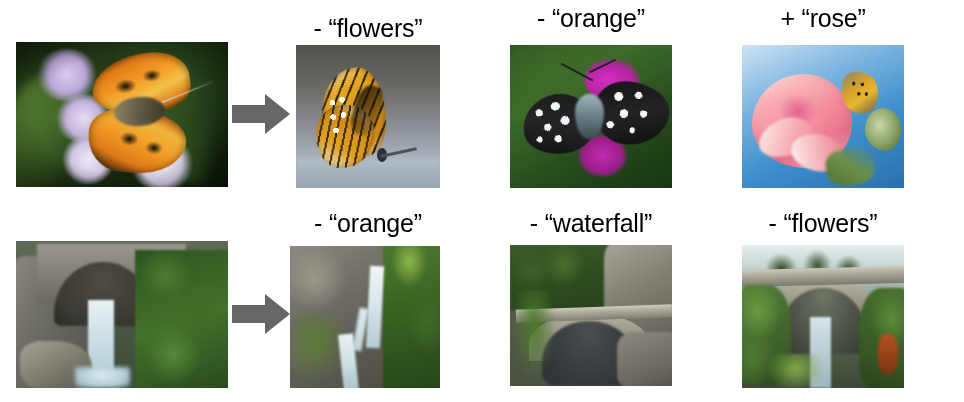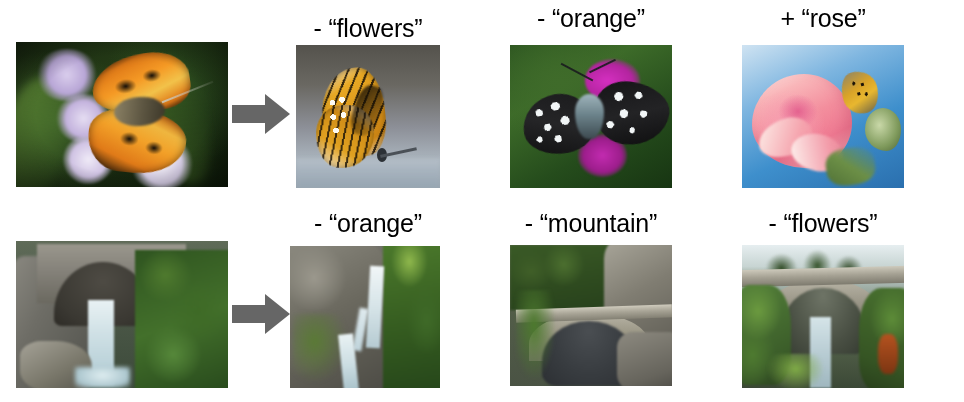--- a/index.html
+++ b/index.html
@@ -521,21 +521,21 @@
     <div class="layer bg"></div>
     <div class="rose"></div>
     <div class="pet1"></div>
     <div class="pet2"></div>
     <div class="bfly"></div>
     <div class="bud"></div>
     <div class="stem"></div>
   </div>
 
   <div class="qlabel" style="left:296px; top:211px; width:144px;">- “orange”</div>
-  <div class="qlabel" style="left:510px; top:211px; width:162px;">- “mountain”</div>
+  <div class="qlabel" style="left:510px; top:211px; width:162px;">- “waterfall”</div>
   <div class="qlabel" style="left:742px; top:211px; width:162px;">- “flowers”</div>
 
   <div class="photo p-src-bridge" style="left:16px; top:241px; width:212px; height:147px;">
     <div class="layer bg"></div>
     <div class="rockL"></div>
     <div class="arch"></div>
     <div class="archhole"></div>
     <div class="treeR"></div>
     <div class="fall"></div>
     <div class="rockB"></div>

